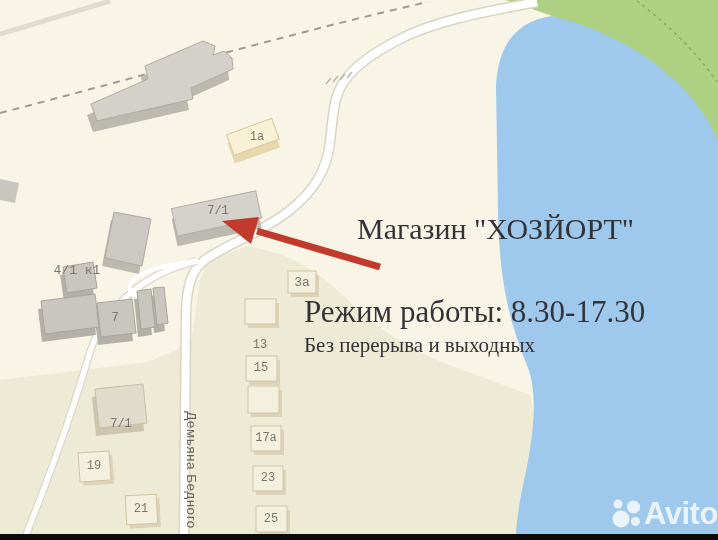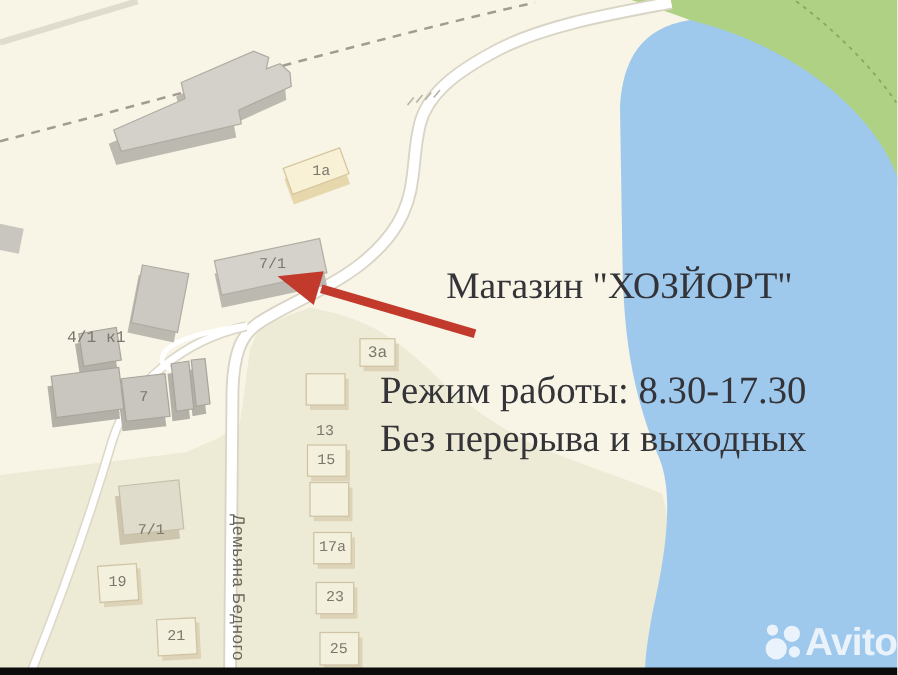--- a/index.html
+++ b/index.html
@@ -21,21 +21,21 @@
     color:#68655c;font-size:13.5px;letter-spacing:.5px;white-space:nowrap;
     font-family:"Liberation Sans",sans-serif;
   }
   .annotation{
     position:absolute;color:#333338;
     font-family:"Liberation Serif","DejaVu Serif",serif;
     white-space:nowrap;
   }
   .annotation.title{left:357px;top:212px;font-size:30px;}
   .annotation.sched1{left:304px;top:294px;font-size:31px;}
-  .annotation.sched2{left:304px;top:333px;font-size:31px;}
+  .annotation.sched2{left:304px;top:333px;font-size:21px;}
   .avito-text{
     position:absolute;left:644px;top:496px;
     color:rgba(255,255,255,.78);font-weight:bold;font-size:31px;
     font-family:"Liberation Sans",sans-serif;letter-spacing:-.5px;
   }
   .bottom-bar{
     position:absolute;left:0;bottom:0;width:718px;height:6px;background:#0b0b0b;
   }
 </style>
 </head>

